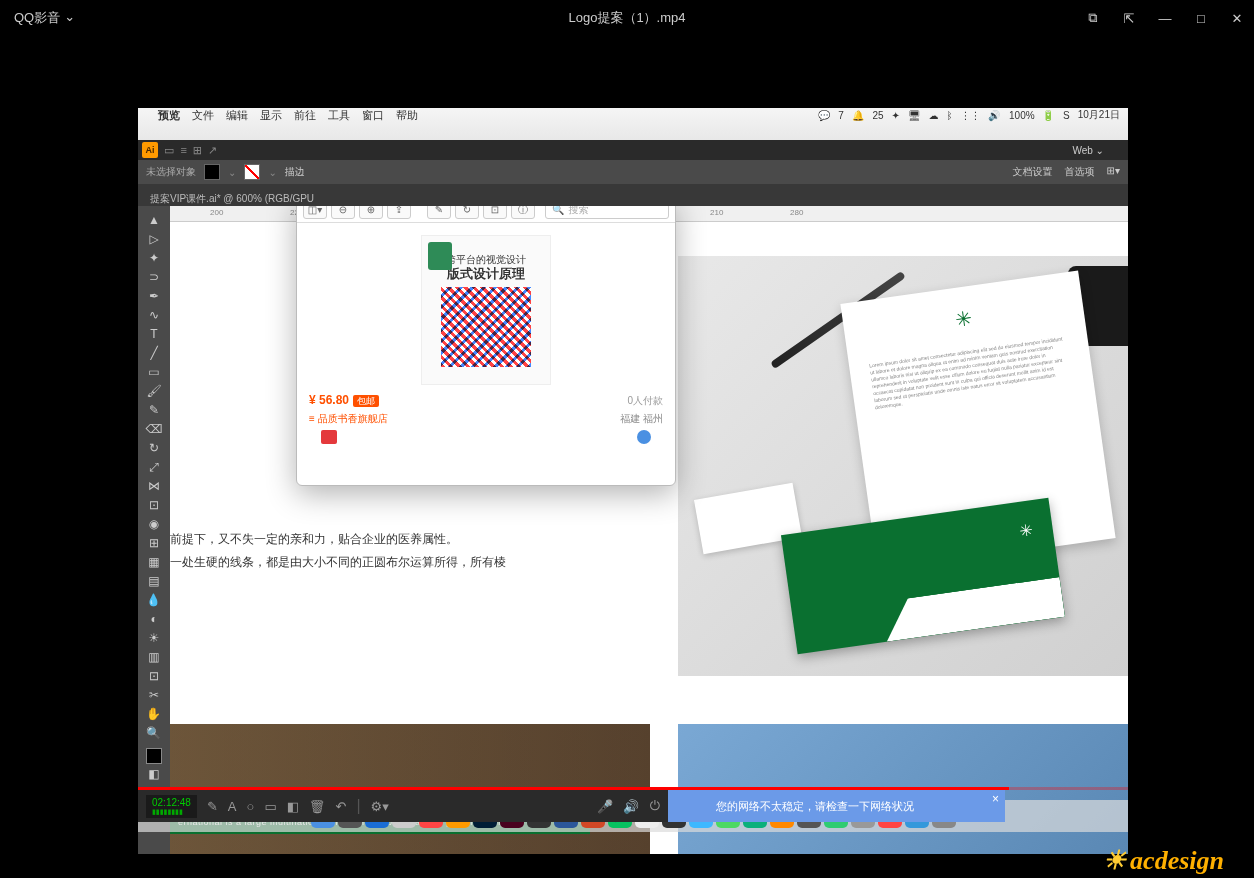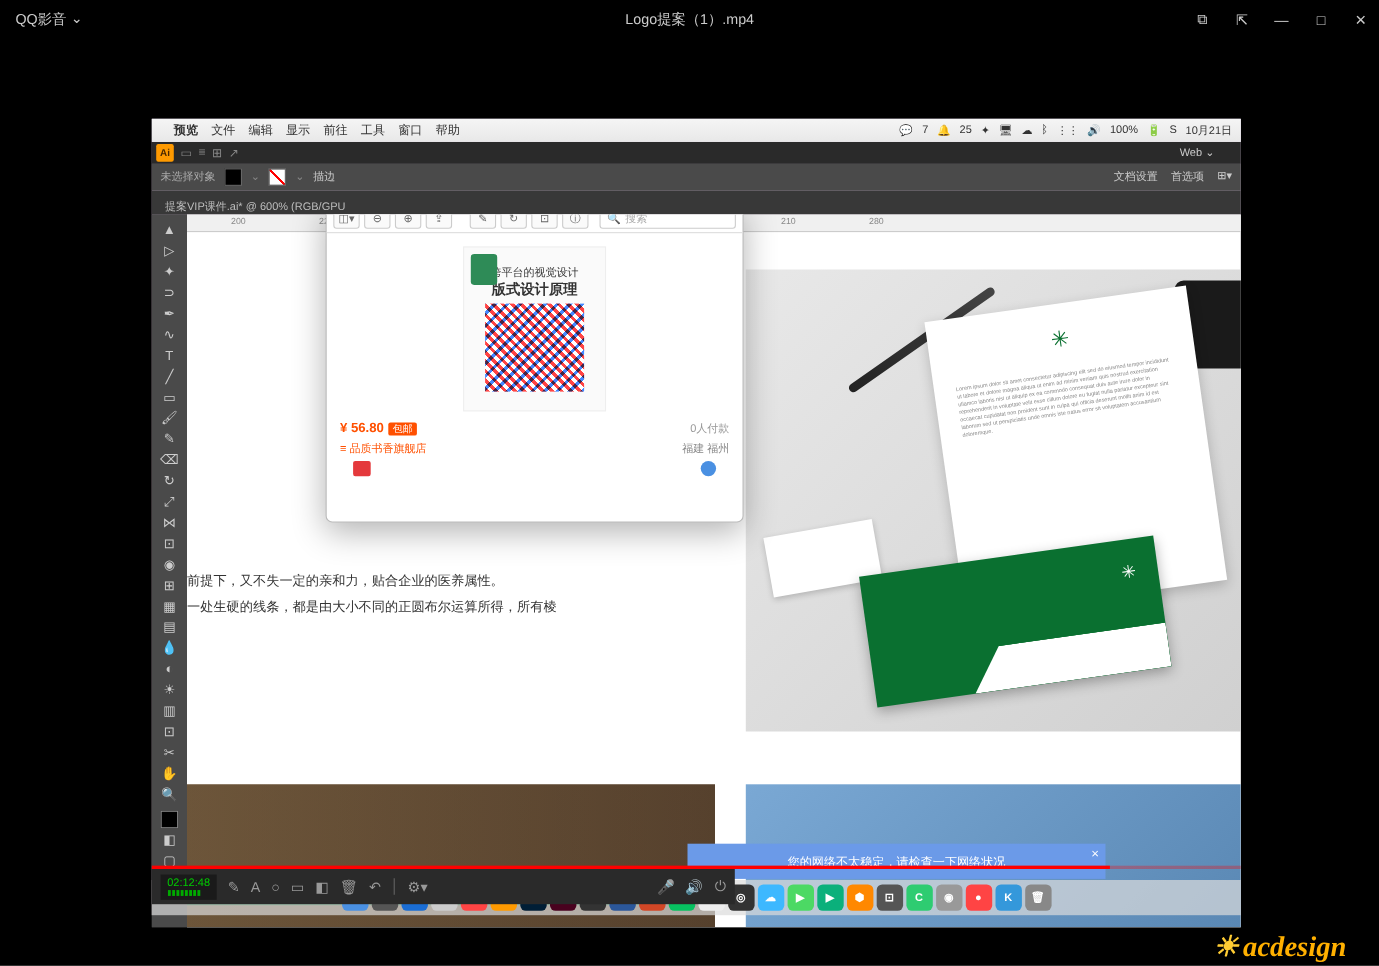--- a/index.html
+++ b/index.html
@@ -3,21 +3,21 @@
 <meta charset="utf-8">
 <style>
 *{margin:0;padding:0;box-sizing:border-box;font-family:-apple-system,"PingFang SC","Microsoft YaHei",sans-serif}
 body{background:#000;width:1254px;height:878px;overflow:hidden;position:relative}
 .titlebar{height:36px;background:#000;display:flex;align-items:center;color:#ccc;font-size:13px;position:relative}
 .app-name{padding:0 14px;display:flex;align-items:flex-start;gap:4px}
 .vid-title{position:absolute;left:50%;transform:translateX(-50%)}
 .win-controls{position:absolute;right:6px;display:flex;gap:14px}
 .win-controls span{width:22px;height:22px;display:flex;align-items:center;justify-content:center;cursor:pointer}
 .video-area{position:absolute;top:108px;left:138px;width:990px;height:724px;background:linear-gradient(180deg,#e8d5f5 0%,#f5c5e0 50%,#e5c5d5 100%)}
-.mac-bar{height:21px;background:linear-gradient(#f5f5f5,#e8e8e8);display:flex;align-items:center;font-size:11px;color:#333;padding:0 8px;gap:12px;position:relative}
+.mac-bar{height:32px;background:linear-gradient(#f5f5f5,#e8e8e8);display:flex;align-items:flex-start;font-size:11px;color:#333;padding:0 8px;gap:12px;position:relative}
 .apple{font-size:13px}
 .mac-right{position:absolute;right:8px;display:flex;gap:8px;align-items:center;font-size:10px}
 .ai-bar{height:20px;background:#2a2a2a;display:flex;align-items:center;padding:0 4px;gap:6px}
 .ai-ic{width:16px;height:16px;background:#ff9a00;color:#4a2800;font-size:9px;font-weight:bold;display:flex;align-items:center;justify-content:center;border-radius:2px}
 .ai-ctrl{height:24px;background:#4a4a4a;display:flex;align-items:center;padding:0 8px;gap:8px;font-size:10px;color:#ccc;position:relative}
 .sel{color:#aaa}
 .swatch{width:16px;height:16px;background:#000;border:1px solid #666}
 .swatch2{width:16px;height:16px;background:linear-gradient(45deg,#fff 45%,#f00 45%,#f00 55%,#fff 55%);border:1px solid #666}
 .ai-ctrl-r{position:absolute;right:8px;display:flex;gap:12px}
 .ai-tab{height:22px;background:#383838;display:flex;align-items:flex-end;padding:0 12px;font-size:10px;color:#bbb}
@@ -58,21 +58,21 @@
 .lh-text{font-size:5px;color:#888;line-height:1.4}
 .envelope{position:absolute;bottom:40px;right:70px;width:270px;height:120px;background:#0a7030;transform:rotate(-8deg);box-shadow:0 4px 12px rgba(0,0,0,0.3)}
 .env-logo{position:absolute;top:20px;right:20px;color:#fff;font-size:16px}
 .env-stripe{position:absolute;bottom:0;right:0;width:180px;height:40px;background:#fff;clip-path:polygon(15% 0,100% 0,100% 100%,0 100%)}
 .mug{position:absolute;top:10px;right:-30px;width:90px;height:80px;background:#1a1a1a;border-radius:8px}
 .pen{position:absolute;top:60px;left:80px;width:160px;height:8px;background:linear-gradient(90deg,#222,#444);transform:rotate(-35deg);border-radius:4px}
 .card{position:absolute;bottom:130px;left:20px;width:100px;height:55px;background:#fff;transform:rotate(-10deg);box-shadow:0 2px 6px rgba(0,0,0,0.2)}
 .bottom-img1{position:absolute;bottom:0;left:0;width:480px;height:130px;background:linear-gradient(rgba(40,30,20,0.3),rgba(40,30,20,0.3)),linear-gradient(90deg,#8a6d4a,#6a5038)}
 .green-bar{position:absolute;bottom:20px;left:0;width:420px;height:22px;background:#0a7030;color:#fff;font-size:9px;padding:5px 8px;letter-spacing:0.5px}
 .bottom-img2{position:absolute;bottom:0;right:0;width:450px;height:130px;background:linear-gradient(135deg,#7aa8d4,#5a88b4)}
-.toast{position:absolute;bottom:44px;left:455px;width:380px;height:32px;background:#6b9ae8;color:#fff;font-size:11px;display:flex;align-items:center;justify-content:center;z-index:15}
+.toast{position:absolute;bottom:32px;left:455px;width:380px;height:32px;background:#6b9ae8;color:#fff;font-size:11px;display:flex;align-items:center;justify-content:center;z-index:15}
 .toast-x{position:absolute;right:6px;top:2px;font-size:12px;cursor:pointer}
 .progress{position:absolute;bottom:42px;left:0;right:0;height:3px;background:rgba(255,0,0,0.3);z-index:16}
 .progress-fill{height:100%;width:88%;background:#ff0000}
 .player-bar{position:absolute;bottom:10px;left:0;width:530px;height:32px;background:#2a2a2a;display:flex;align-items:center;padding:0 8px;gap:10px;z-index:17}
 .time-box{background:#1a1a1a;padding:2px 6px;font-size:10px;color:#0c0}
 .time-box small{display:block;font-size:7px;color:#0a0}
 .pb-ic{color:#999;font-size:13px;cursor:pointer}
 .dock{position:absolute;bottom:0;left:0;right:0;height:32px;background:rgba(220,220,220,0.7);display:flex;align-items:center;justify-content:center;gap:3px;padding:0 20px;z-index:14}
 .dock-ic{width:24px;height:24px;border-radius:5px;font-size:10px;display:flex;align-items:center;justify-content:center;color:#fff;font-weight:bold}
 .watermark{position:absolute;bottom:2px;right:30px;color:#ffb000;font-size:26px;font-family:cursive;font-style:italic;font-weight:bold;z-index:30}

